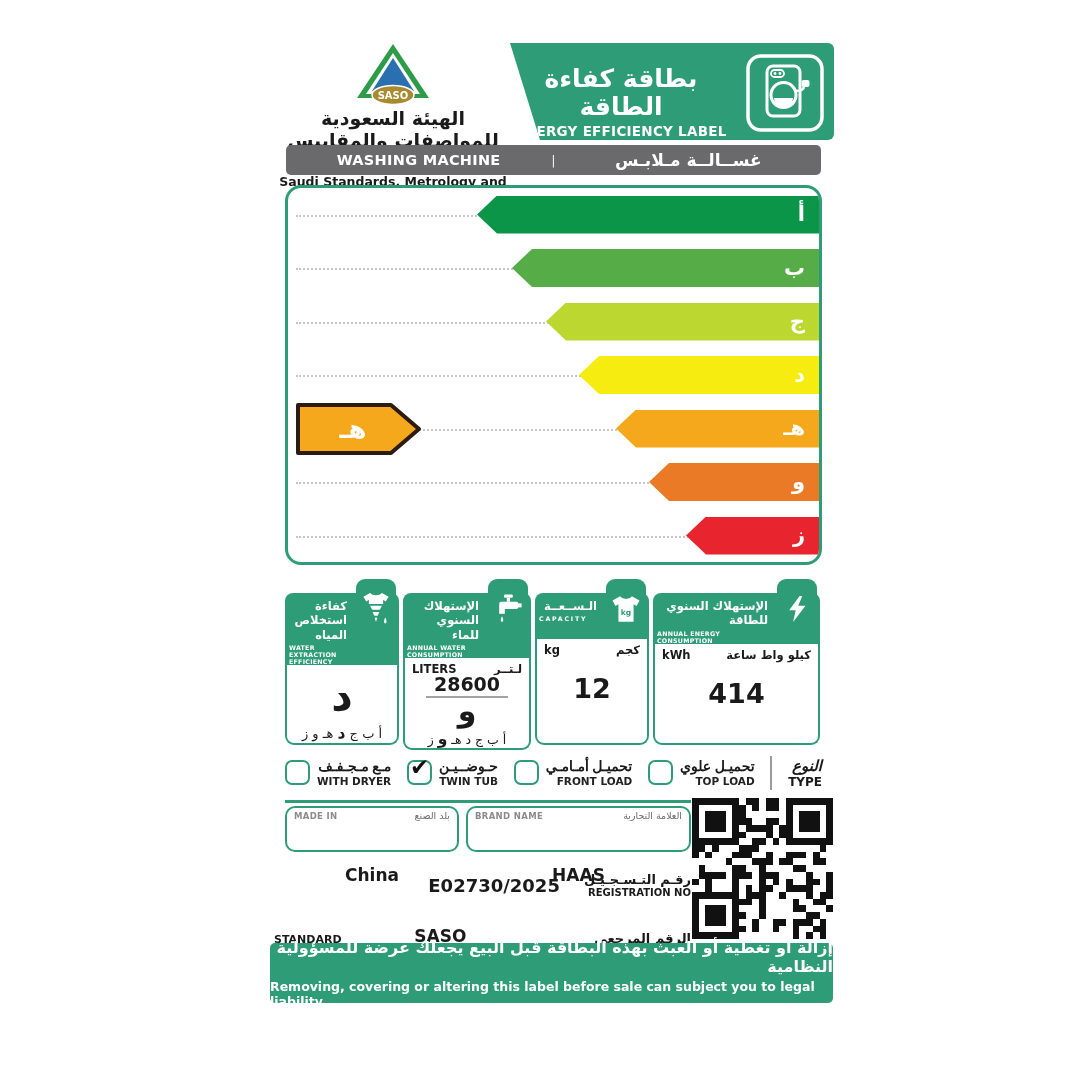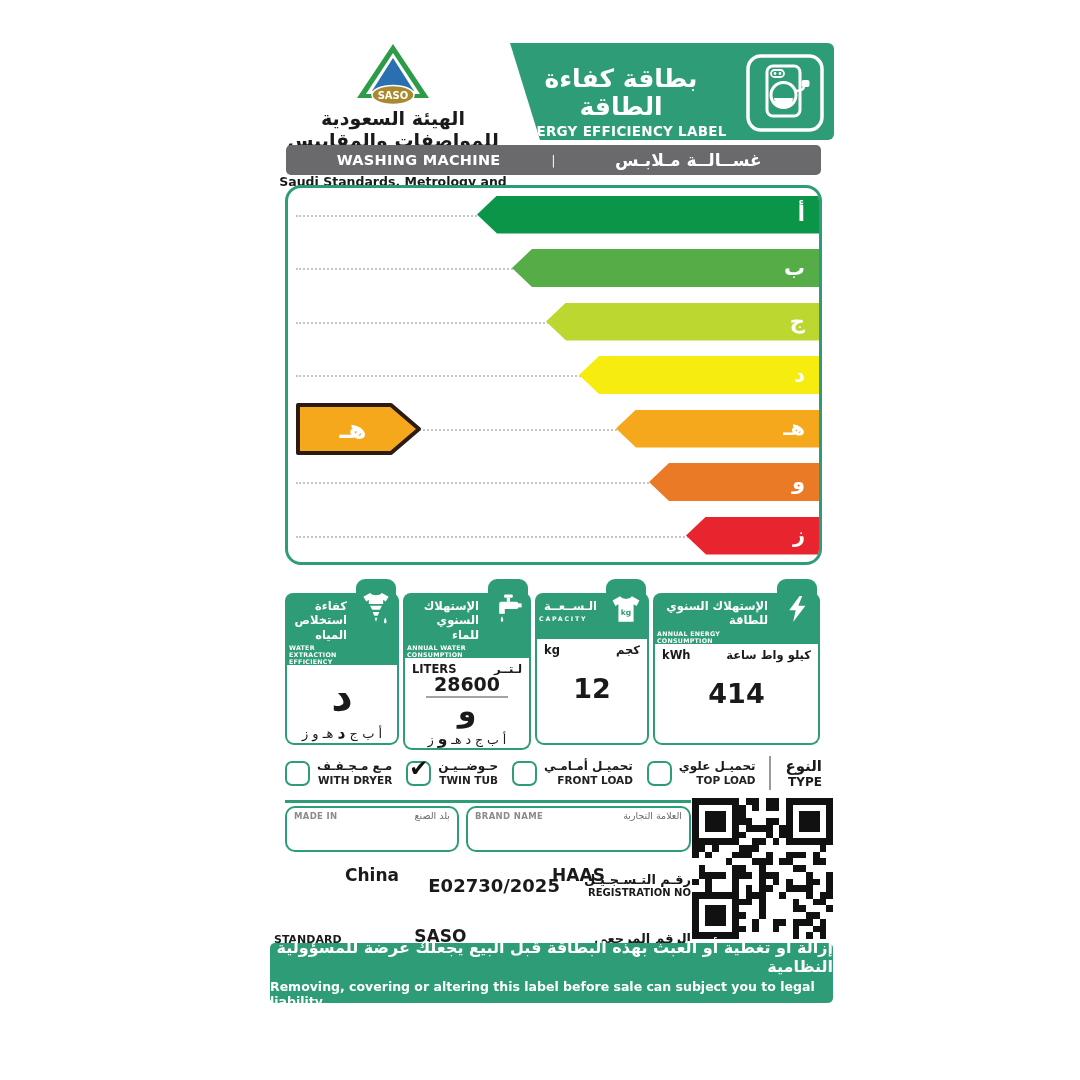--- a/index.html
+++ b/index.html
@@ -63,25 +63,25 @@
   .letters.small{font-size:12.5px;margin-top:4px;}
 
   
   .type-row{position:absolute;top:708px;left:17px;width:537px;height:50px;display:flex;
             align-items:center;justify-content:space-between;}
   .tgroup{display:flex;align-items:center;gap:7px;}
   .tcheck{width:25px;height:25px;box-sizing:border-box;border:2.5px solid #2F9C78;border-radius:7px;
           position:relative;background:#fff;flex:0 0 25px;}
   .tmark{position:absolute;top:-8px;left:1px;font-size:23px;font-weight:bold;color:#111;}
   .tlabels{text-align:right;}
-  .tl-ar{font-size:12px;font-weight:bold;direction:rtl;line-height:1.1;}
+  .tl-ar{font-size:14px;font-weight:bold;direction:rtl;line-height:1.1;font-family:Liberation Serif, serif;}
   .tl-en{font-size:10.5px;font-weight:bold;color:#222;margin-top:1px;}
   .tdiv{width:2px;height:34px;background:#9a9a9a;}
   .type-label{text-align:right;}
-  .ty-ar{font-size:15px;font-weight:bold;direction:rtl;}
+  .ty-ar{font-size:15px;font-weight:bold;direction:rtl;font-style:italic;}
   .ty-en{font-size:12px;font-weight:bold;}
 
   
   .sep-line{position:absolute;top:760px;left:17px;width:406px;height:3px;background:#2F9C78;}
   .fbox{position:absolute;box-sizing:border-box;border:2.5px solid #2F9C78;border-radius:10px;background:#fff;height:46px;}
   .fbox .lab-en{position:absolute;top:3px;left:7px;font-size:8.5px;font-weight:bold;color:#8b8b8b;letter-spacing:.04em;}
   .fbox .lab-ar{position:absolute;top:2px;right:7px;font-size:9.5px;color:#6b6b6b;direction:rtl;}
   .fbox .val{position:absolute;left:0;right:0;top:17px;text-align:center;font-weight:bold;font-size:17px;margin-top:40px;}
   .reg-row{position:absolute;top:832px;left:17px;width:406px;display:flex;justify-content:flex-end;
            align-items:center;gap:24px;}

